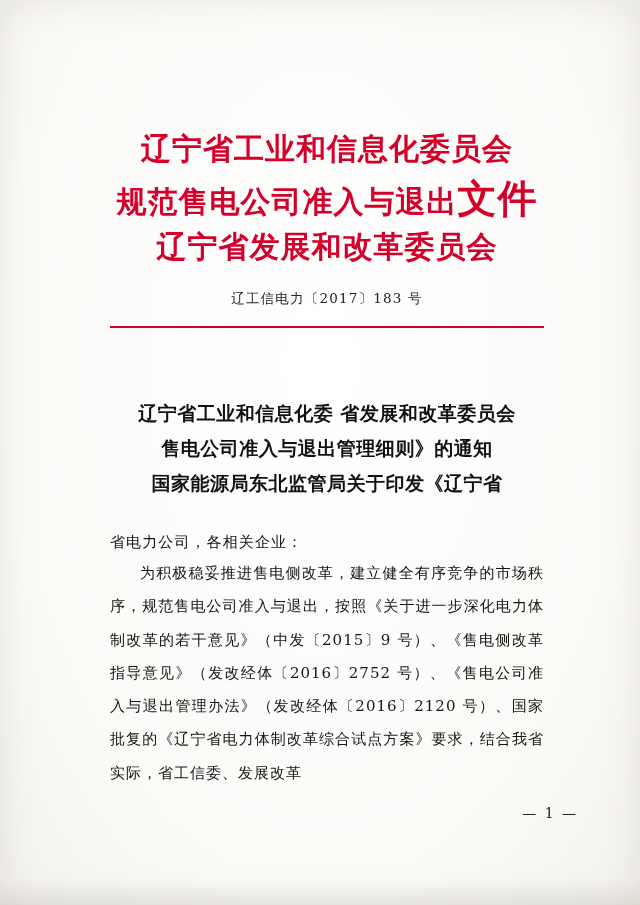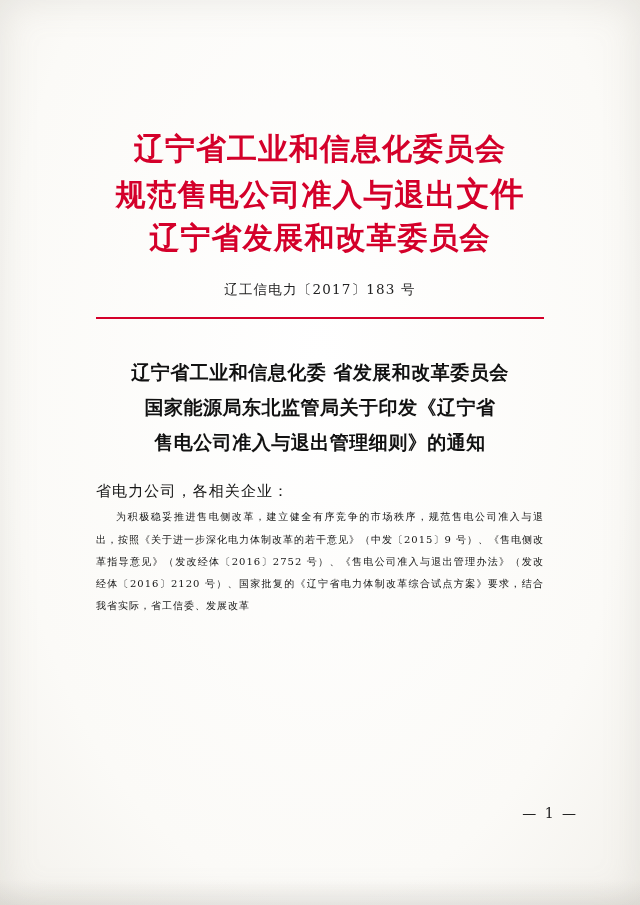--- a/index.html
+++ b/index.html
@@ -27,21 +27,21 @@
   .page::after {
     content: "";
     position: absolute;
     inset: 0;
     pointer-events: none;
     box-shadow: inset 0 0 38px rgba(150,145,135,0.18);
   }
 
   .doc-inner {
     position: absolute;
-    left: 0;
+    left: 14px;
     right: 0;
     top: 0;
     padding: 0 96px;
     box-sizing: border-box;
   }
 
   
   .masthead {
     margin-top: 128px;
     text-align: center;
@@ -51,61 +51,61 @@
     font-family: "DejaVu Serif", "Liberation Serif", serif;
     font-weight: 700;
     letter-spacing: 1px;
     line-height: 1.42;
     white-space: nowrap;
   }
   .ml1 { font-size: 30px; }
   .ml2 { font-size: 30px; }
   .ml3 { font-size: 30px; }
   .ml2 .wen {
-    font-size: 33px;
+    font-size: 39px;
     font-weight: 700;
   }
 
   
   .docnum {
     margin-top: 21px;
     text-align: center;
     font-size: 13.5px;
     letter-spacing: 1.2px;
     color: #222;
   }
   .red-rule {
     margin-top: 18px;
     height: 2px;
     background: #d4002a;
     width: 100%;
   }
 
   
   .title-block {
-    margin-top: 36px;
+    margin-top: 68px;
     text-align: center;
     font-weight: 700;
     font-size: 19px;
     line-height: 1.85;
     letter-spacing: 0.5px;
     color: #111;
   }
   .title-line { white-space: nowrap; }
 
   
   .salutation {
-    margin-top: 16px;
+    margin-top: 26px;
     font-size: 15px;
     letter-spacing: 1.1px;
     line-height: 2.0;
     color: #141414;
   }
   .body-para {
-    font-size: 10px;
+    font-size: 15px;
     letter-spacing: 1.0px;
     line-height: 2.22;
     color: #141414;
     text-align: justify;
     text-justify: inter-character;
   }
   .indent { text-indent: 2em; }
 
   
   .page-number {
@@ -140,22 +140,22 @@
       <div class="masthead-line ml2"><span>规范售电公司准入与退出</span><span class="wen">文件</span></div>
       <div class="masthead-line ml3">辽宁省发展和改革委员会</div>
     </div>
 
     <div class="docnum">辽工信电力〔2017〕183 号</div>
 
     <div class="red-rule"></div>
 
     <div class="title-block">
       <div class="title-line">辽宁省工业和信息化委  省发展和改革委员会</div>
+      <div class="title-line">售电公司准入与退出管理细则》的通知</div>
       <div class="title-line">国家能源局东北监管局关于印发《辽宁省</div>
-      <div class="title-line">售电公司准入与退出管理细则》的通知</div>
     </div>
 
     <div class="salutation">省电力公司，各相关企业：</div>
 
     <div class="body-para indent">为积极稳妥推进售电侧改革，建立健全有序竞争的市场秩序，规范售电公司准入与退出，按照《关于进一步深化电力体制改革的若干意见》（中发〔2015〕9 号）、《售电侧改革指导意见》（发改经体〔2016〕2752 号）、《售电公司准入与退出管理办法》（发改经体〔2016〕2120 号）、国家批复的《辽宁省电力体制改革综合试点方案》要求，结合我省实际，省工信委、发展改革</div>
 
   </div>
 
   <div class="page-number">— 1 —</div>
 

